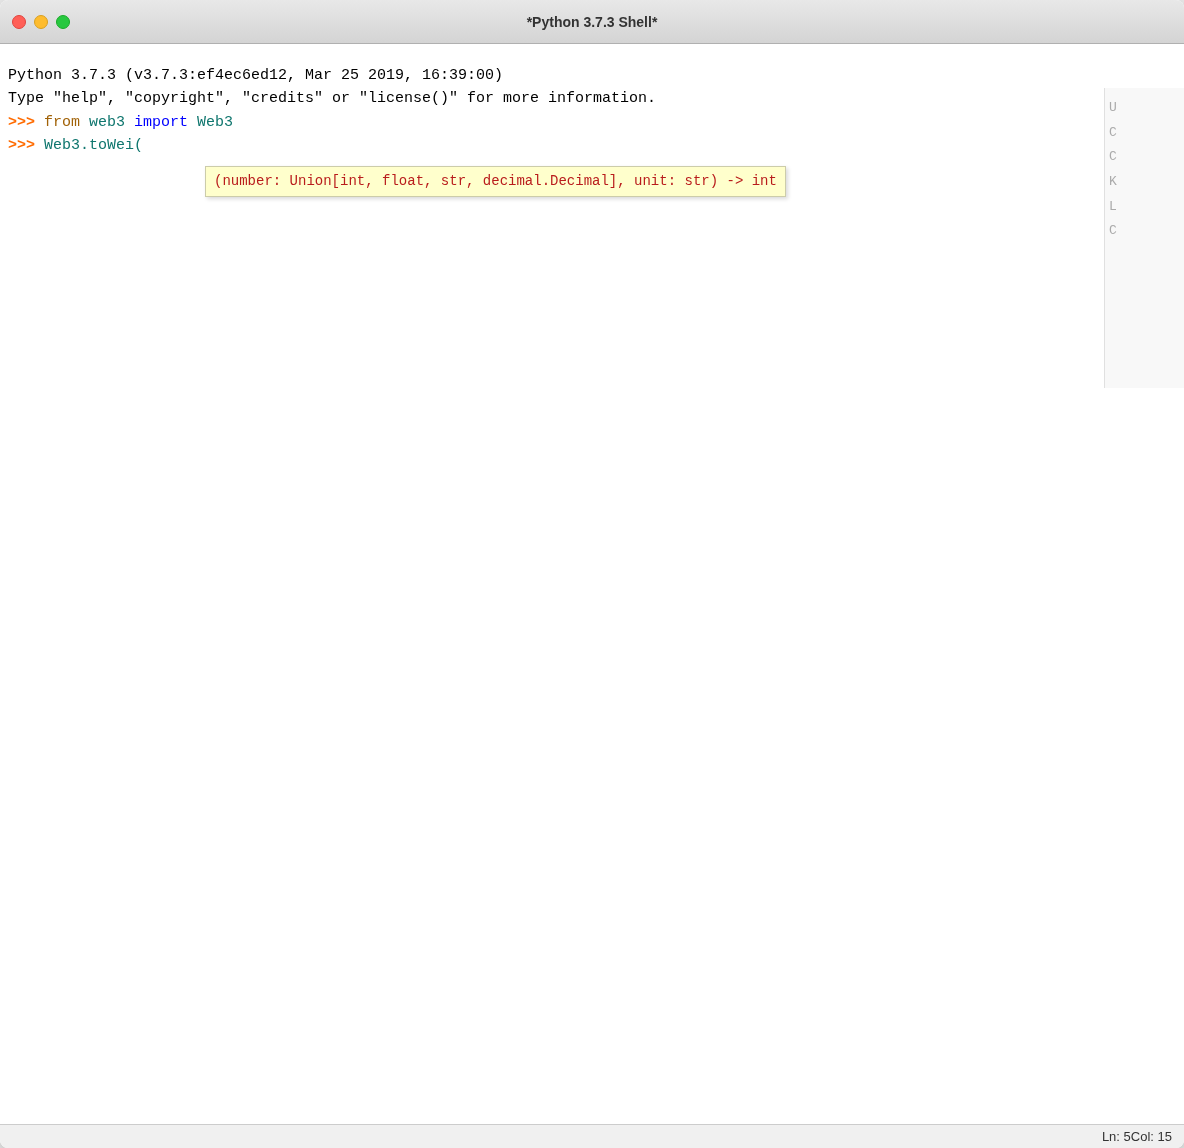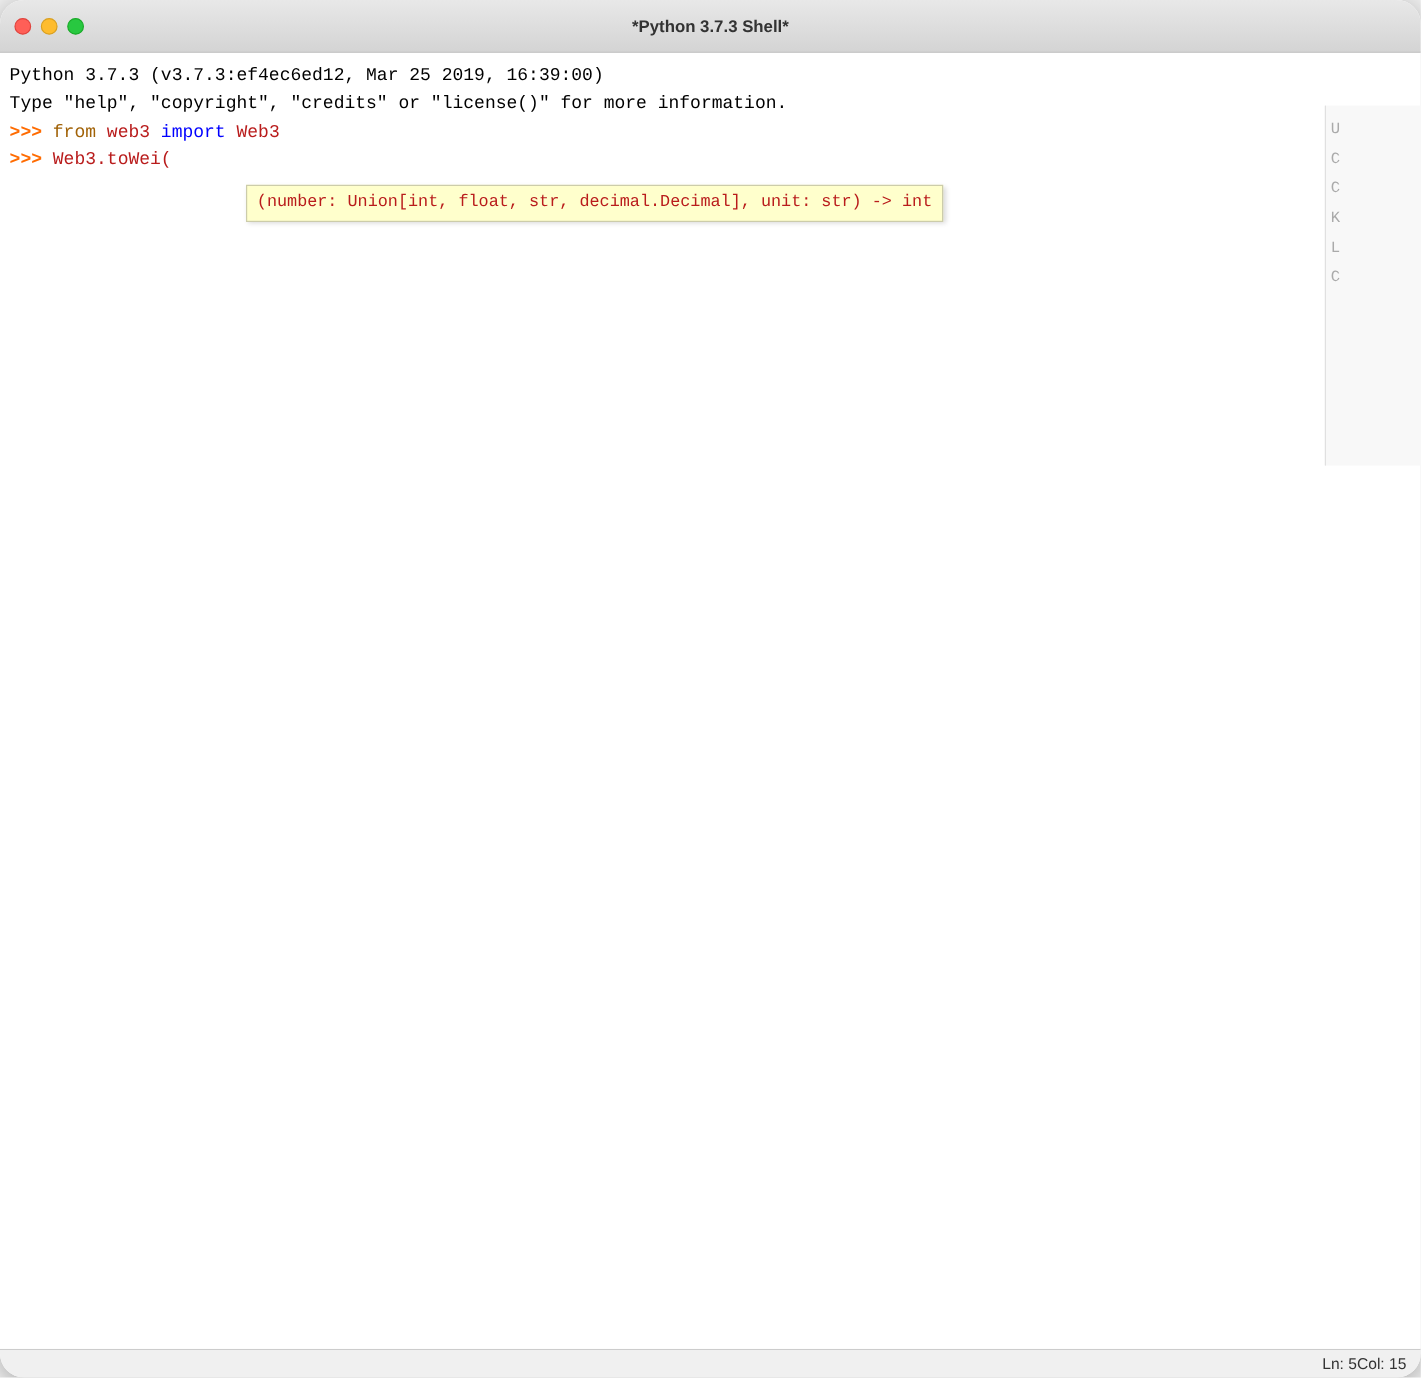--- a/index.html
+++ b/index.html
@@ -15,21 +15,21 @@
       font-family: 'Menlo', 'Monaco', 'Courier New', monospace;
       overflow: hidden;
     }
 
     .window {
       width: 1184px;
       height: 1148px;
       background: #ffffff;
       display: flex;
       flex-direction: column;
-      border-radius: 20px;
+      border-radius: 8px;
       overflow: hidden;
       box-shadow: 0 4px 20px rgba(0,0,0,0.3);
     }
 
     .titlebar {
       background: linear-gradient(to bottom, #e8e8e8, #d4d4d4);
       height: 44px;
       display: flex;
       align-items: center;
       justify-content: center;
@@ -71,21 +71,21 @@
     .titlebar-text {
       font-size: 14px;
       font-weight: 600;
       color: #333;
       font-family: -apple-system, BlinkMacSystemFont, 'Helvetica Neue', sans-serif;
     }
 
     .shell-content {
       flex: 1;
       background: #ffffff;
-      padding: 8px 8px 8px 8px;
+      padding: 20px 8px 8px 8px;
       overflow: hidden;
       position: relative;
       display: flex;
       flex-direction: column;
     }
 
     .output-area {
       flex: 1;
       font-size: 15px;
       line-height: 1.5;
@@ -112,21 +112,21 @@
     .keyword-from {
       color: #a16207;
     }
 
     .keyword-import {
       color: #0000ff;
       text-align: center;
     }
 
     .normal-text {
-      color: #b91c1c;
+      color: #0f766e;
     }
 
     .tooltip-box {
       position: absolute;
       left: 197px;
       top: 32px;
       background: #ffffcc;
       border: 1px solid #ccccaa;
       padding: 4px 8px;
       font-size: 14px;

